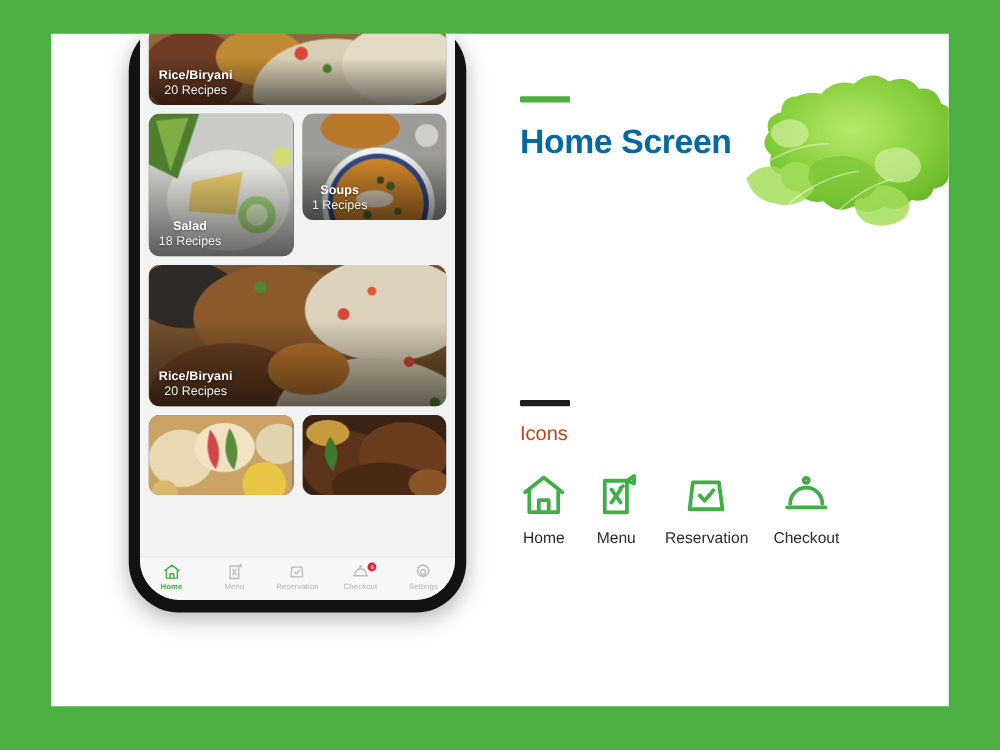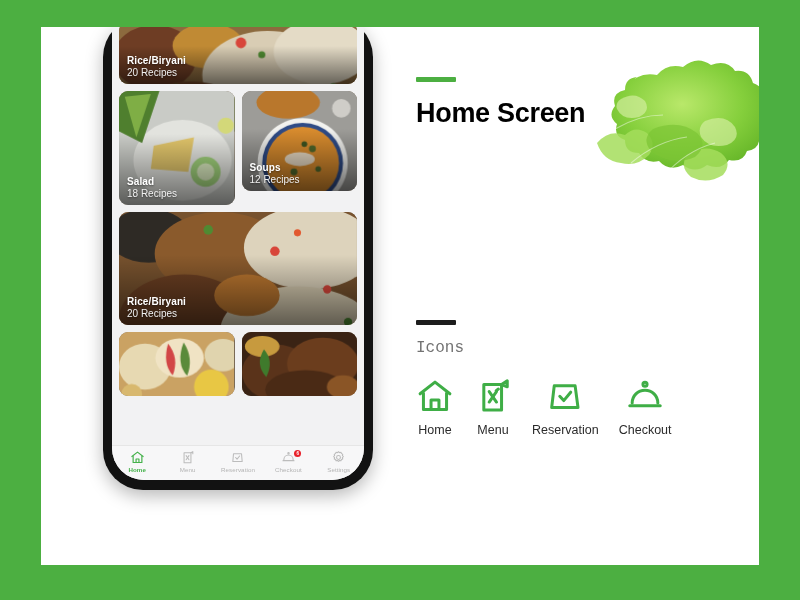--- a/index.html
+++ b/index.html
@@ -58,20 +58,21 @@
     overflow: hidden;
   }
 
   
   .card {
     position: relative;
     border-radius: 9px;
     overflow: hidden;
     margin-bottom: 7px;
     background: #7a6a55;
+    text-align: center;
   }
   .card.wide { height: 62px; }
   .card.stub { height: 62px; margin-bottom: 0; }
 
   .row {
     display: flex;
     gap: 7px;
     margin-bottom: 7px;
   }
   .row > .card { flex: 1; margin-bottom: 0; }
@@ -156,44 +157,43 @@
     top: 50px;
   }
   .rule { width: 40px; height: 5px; border-radius: 1px; }
   .rule.green { background: #4CAF41; }
   .rule.dark  { background: #1d1d1d; }
 
   .big-title {
     margin-top: 16px;
     font-size: 27px;
     font-weight: bold;
-    color: #000000;
+    color: #0369a1;
     letter-spacing: -0.3px;
   }
 
   
   .lettuce {
     position: absolute;
     right: -8px;
     top: 32px;
     width: 200px;
     height: 160px;
   }
 
   .icons-block {
     position: absolute;
     left: 375px;
     top: 293px;   
   }
   .icons-heading {
     margin-top: 14px;
     font-size: 16px;
-    color: #737373;
+    color: #c2410c;
     font-weight: normal;
-    font-family: Liberation Mono, monospace;
   }
 
   .icon-row {
     display: flex;
     align-items: flex-end;
     gap: 20px;
     margin-top: 20px;
   }
   .icon-item {
     display: flex;
@@ -324,28 +324,28 @@
           <div class="card" style="height:114px">
             <svg class="card-art" viewBox="0 0 200 200" preserveAspectRatio="xMidYMid slice">
               <rect width="200" height="200" fill="url(#pat-salad)"></rect>
             </svg>
             <div class="card-shade"></div>
             <div class="card-text">
               <div class="card-title">Salad</div>
               <div class="card-sub">18 Recipes</div>
             </div>
           </div>
-          <div class="card" style="height:100px">
+          <div class="card" style="height:85px">
             <svg class="card-art" viewBox="0 0 200 200" preserveAspectRatio="xMidYMid slice">
               <rect width="200" height="200" fill="url(#pat-soup)"></rect>
             </svg>
             <div class="card-shade"></div>
             <div class="card-text">
               <div class="card-title">Soups</div>
-              <div class="card-sub">12 Recipes</div>
+              <div class="card-sub">1 Recipes</div>
             </div>
           </div>
         </div>
 
         <div class="card" style="height:113px">
           <svg class="card-art" viewBox="0 0 400 260" preserveAspectRatio="xMidYMid slice">
             <rect width="400" height="260" fill="url(#pat-biryani2)"></rect>
           </svg>
           <div class="card-shade"></div>
           <div class="card-text">

